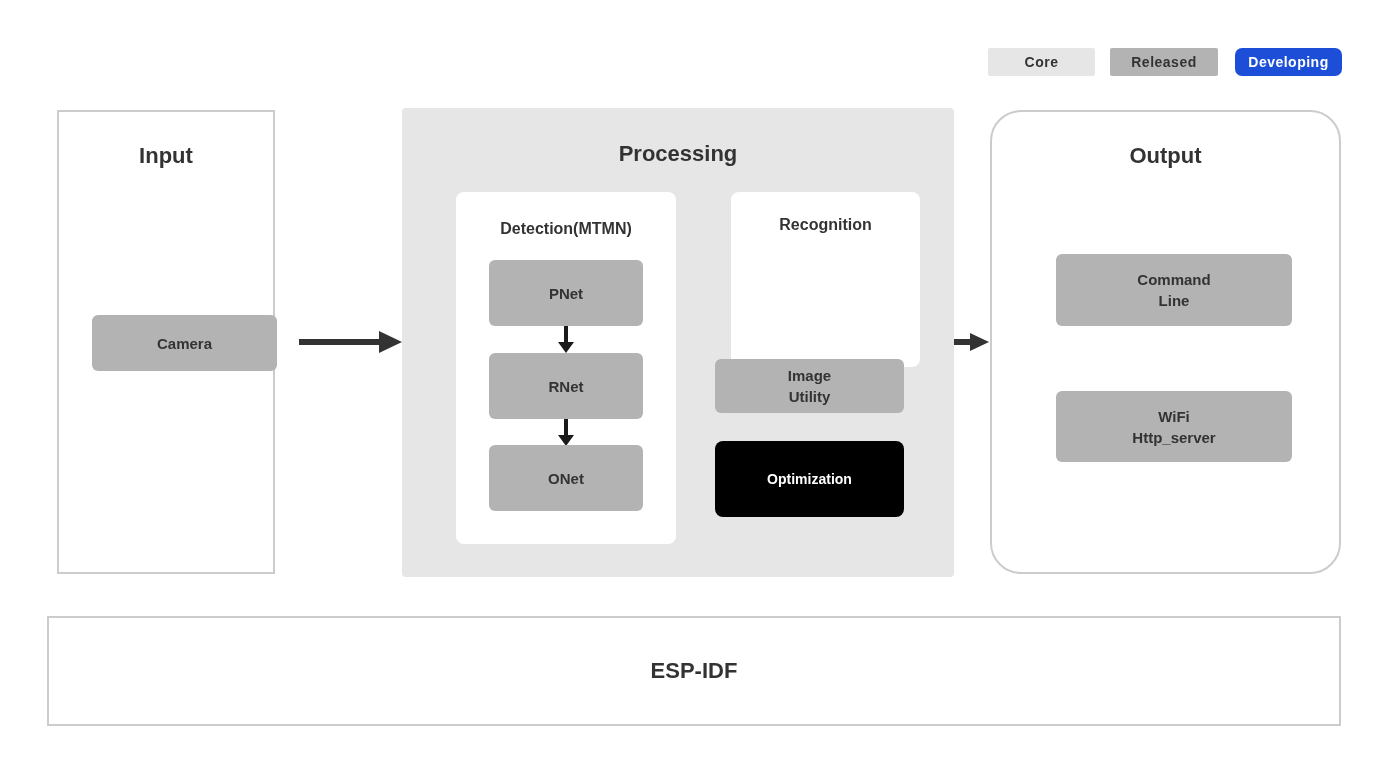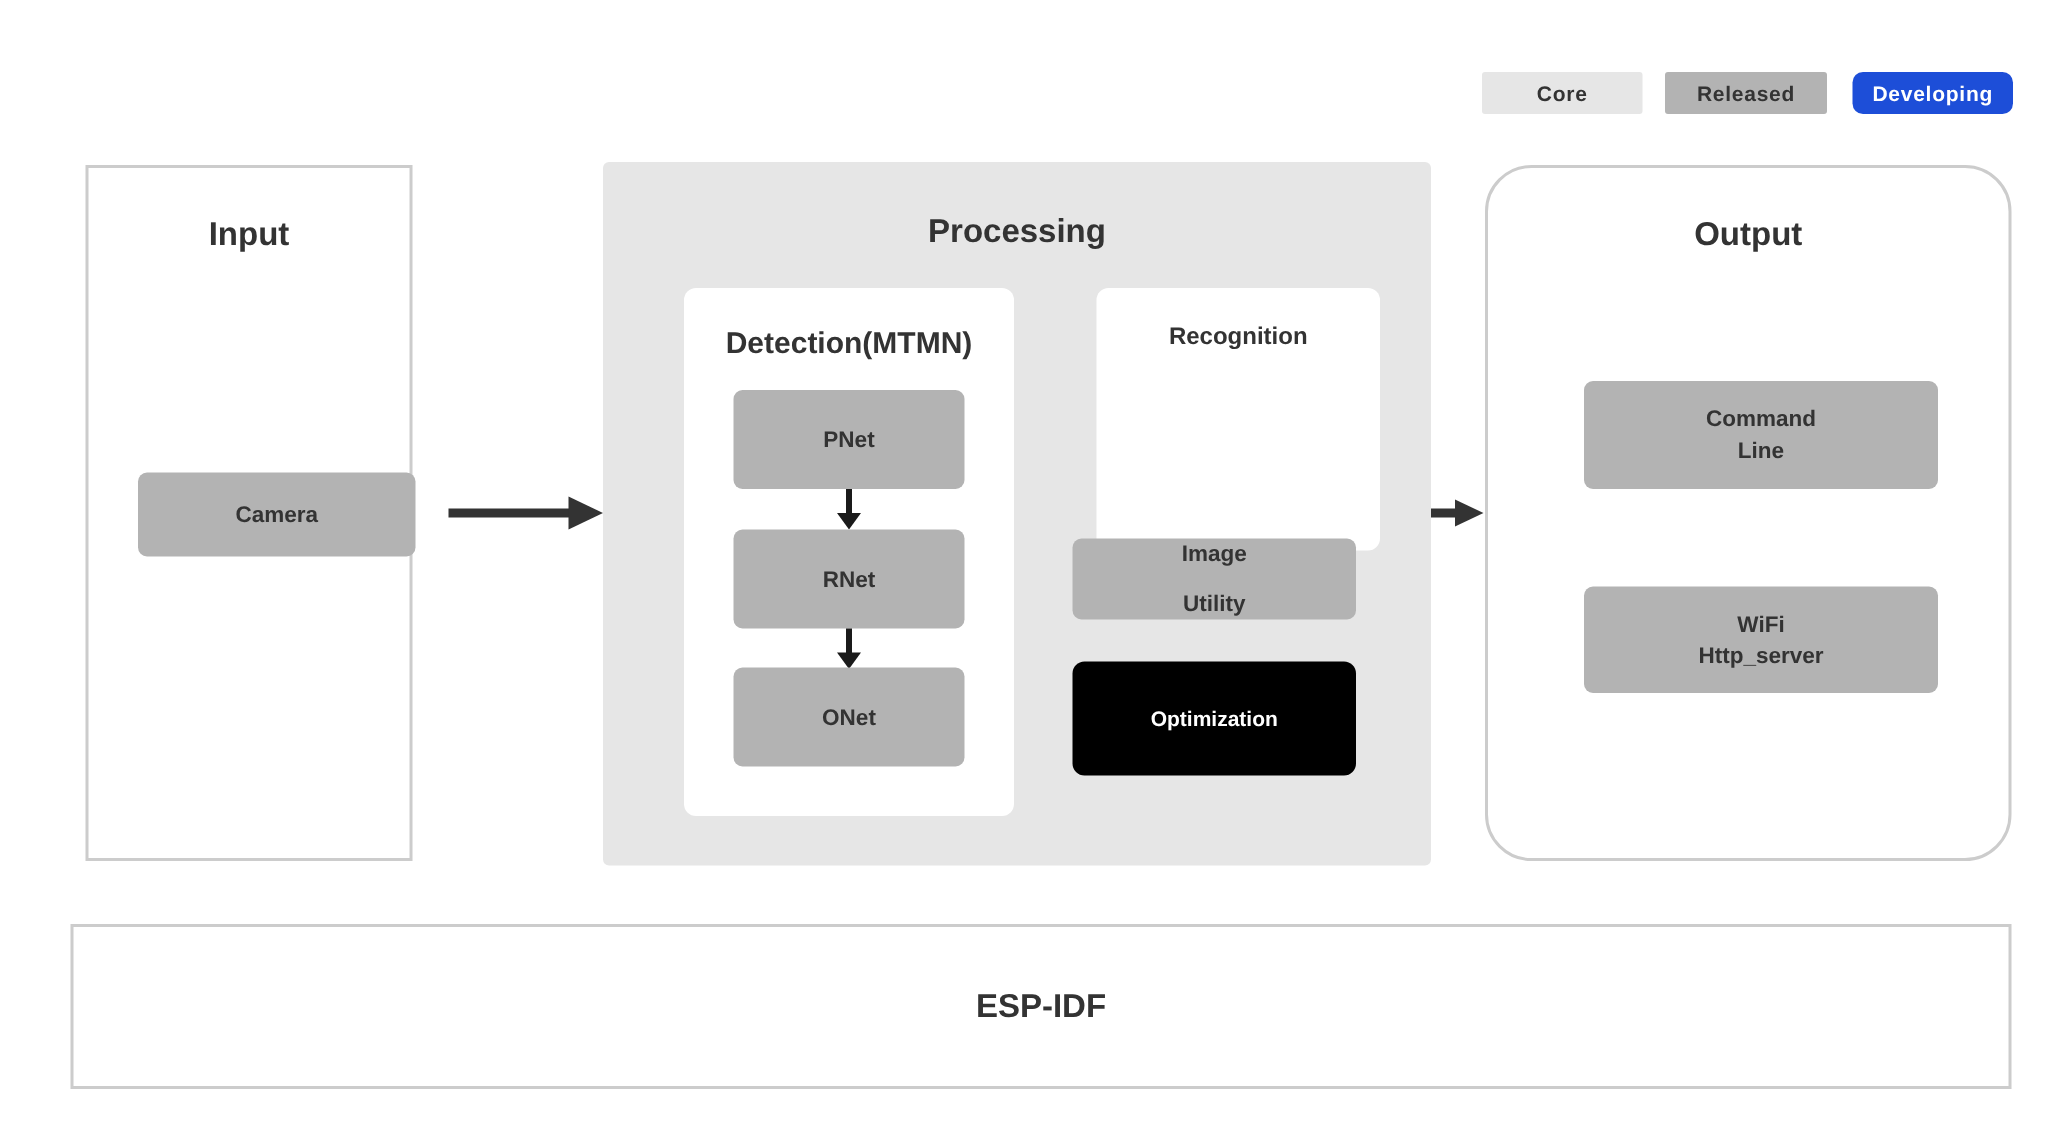--- a/index.html
+++ b/index.html
@@ -71,21 +71,21 @@
     border-radius: 8px;
   }
   .sub-detection   { left: 54px;  top: 84px; width: 220px; height: 352px; }
   .sub-recognition { left: 329px; top: 84px; width: 189px; height: 175px; }
   .subbox-title {
     position: absolute;
     left: 0; right: 0;
     text-align: center;
     color: #333333;
   }
-  .sub-detection   .subbox-title { top: 27px; font-size: 20px; line-height: 20px; }
+  .sub-detection   .subbox-title { top: 27px; font-size: 16px; line-height: 20px; }
   .sub-recognition .subbox-title { top: 24px; font-size: 16px; line-height: 18px; }
 
   
   .block {
     position: absolute;
     background: #b3b3b3;
     border-radius: 6px;
     display: flex;
     flex-direction: column;
     align-items: center;
@@ -102,21 +102,21 @@
 
   
   .blk-pnet { left: 33px; top: 68px;  width: 154px; height: 66px; }
   .blk-rnet { left: 33px; top: 161px; width: 154px; height: 66px; }
   .blk-onet { left: 33px; top: 253px; width: 154px; height: 66px; }
 
   
   .blk-frmn { left: 20px; top: 65px; width: 150px; height: 61px; font-size: 17px; border-radius: 4px; }
 
   
-  .blk-imgutil { left: 313px; top: 251px; width: 189px; height: 54px; justify-content: space-between; }
+  .blk-imgutil { left: 313px; top: 251px; width: 189px; height: 54px; }
   .blk-optim   { left: 313px; top: 333px; width: 189px; height: 76px;
                  background: #000000; color: #ffffff; font-size: 14px; border-radius: 8px; }
 
   
   .blk-cmdline { left: 64px; top: 142px; width: 236px; height: 72px; }
   .blk-wifi    { left: 64px; top: 279px; width: 236px; height: 71px; }
 
   
   .harrow-line {
     position: absolute;

